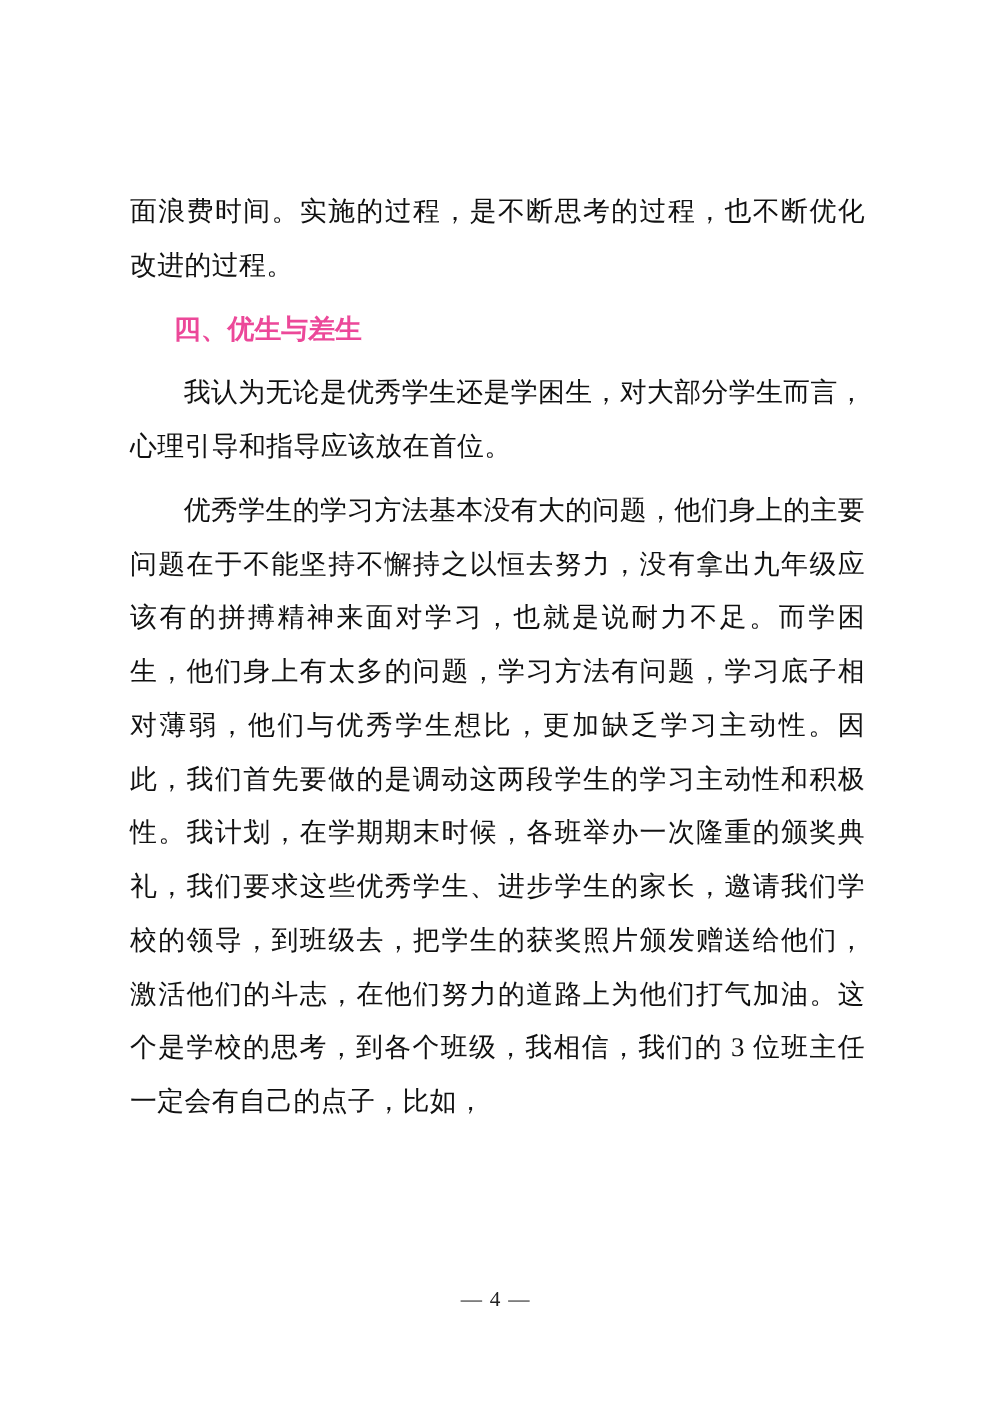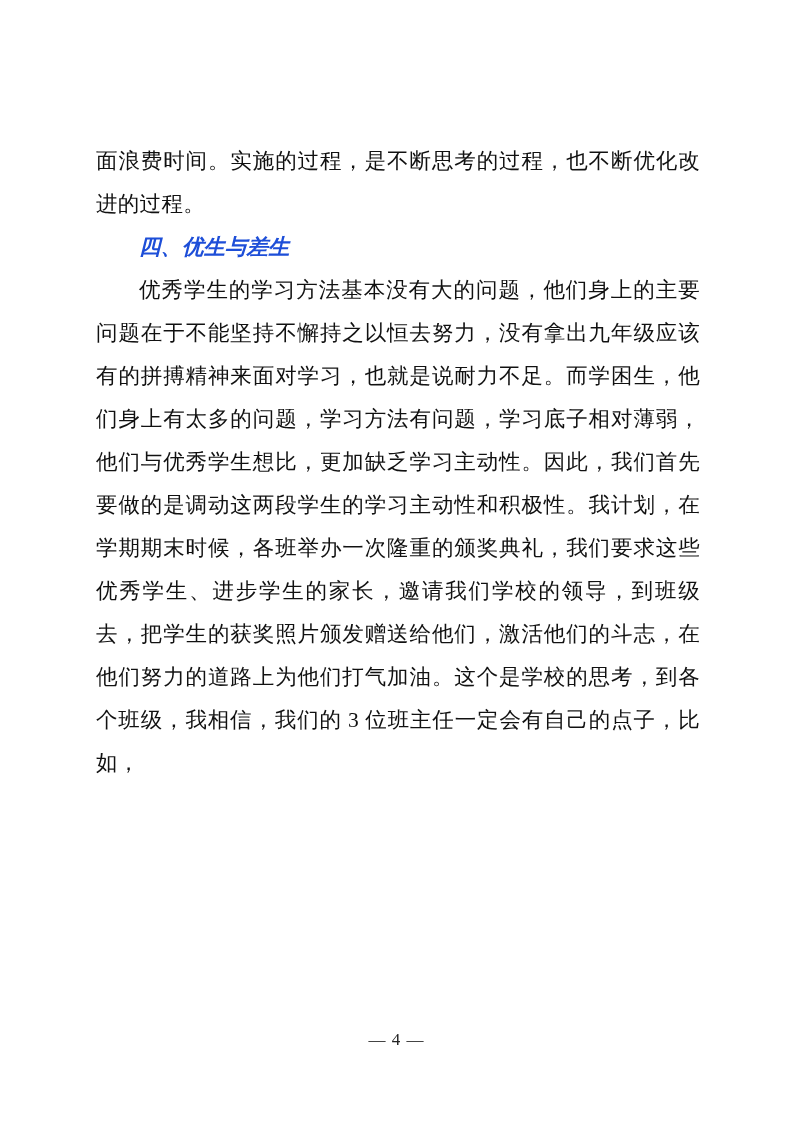--- a/index.html
+++ b/index.html
@@ -22,34 +22,33 @@
     top: 140px;
     width: 604px;
   }
   .para {
     font-size: 21.5px;
     line-height: 43px;
     color: #111111;
     text-align: justify;
     text-justify: inter-ideograph;
     letter-spacing: 0.3px;
-    margin: 0;
+    margin: 8px;
     text-indent: 0;
   }
   .indent {
     text-indent: 43px;
   }
   .heading {
     font-size: 21.5px;
     line-height: 43px;
-    color: #1d4ed8;
+    color: #ec4899;
     font-weight: bold;
     text-indent: 43px;
     margin: 0;
-    font-style: italic;
   }
   .bold {
     font-weight: bold;
   }
   .footer {
     position: absolute;
     left: 0;
     right: 0;
     top: 1030px;
     text-align: center;
@@ -64,20 +63,21 @@
 
 <div class="page">
 
   <div class="content">
 
     <p class="para">面浪费时间。实施的过程，是不断思考的过程，也不断优化改进的过程。</p>
 
     <p class="heading">四、优生与差生</p>
 
 
+    <p class="para indent">我认为无论是优秀学生还是学困生，对大部分学生而言，心理引导和指导应该放在首位。</p>
 
     <p class="para indent">优秀学生的学习方法基本没有大的问题，他们身上的主要问题在于不能坚持不懈持之以恒去努力，没有拿出九年级应该有的拼搏精神来面对学习，也就是说耐力不足。而学困生，他们身上有太多的问题，学习方法有问题，学习底子相对薄弱，他们与优秀学生想比，更加缺乏学习主动性。因此，我们首先要做的是调动这两段学生的学习主动性和积极性。我计划，在学期期末时候，各班举办一次隆重的颁奖典礼，我们要求这些优秀学生、进步学生的家长，邀请我们学校的领导，到班级去，把学生的获奖照片颁发赠送给他们，激活他们的斗志，在他们努力的道路上为他们打气加油。这个是学校的思考，到各个班级，我相信，我们的 3 位班主任一定会有自己的点子，比如，</p>
 
   </div>
 
   <div class="footer">— 4 —</div>
 
 </div>
 
 </body></html>

